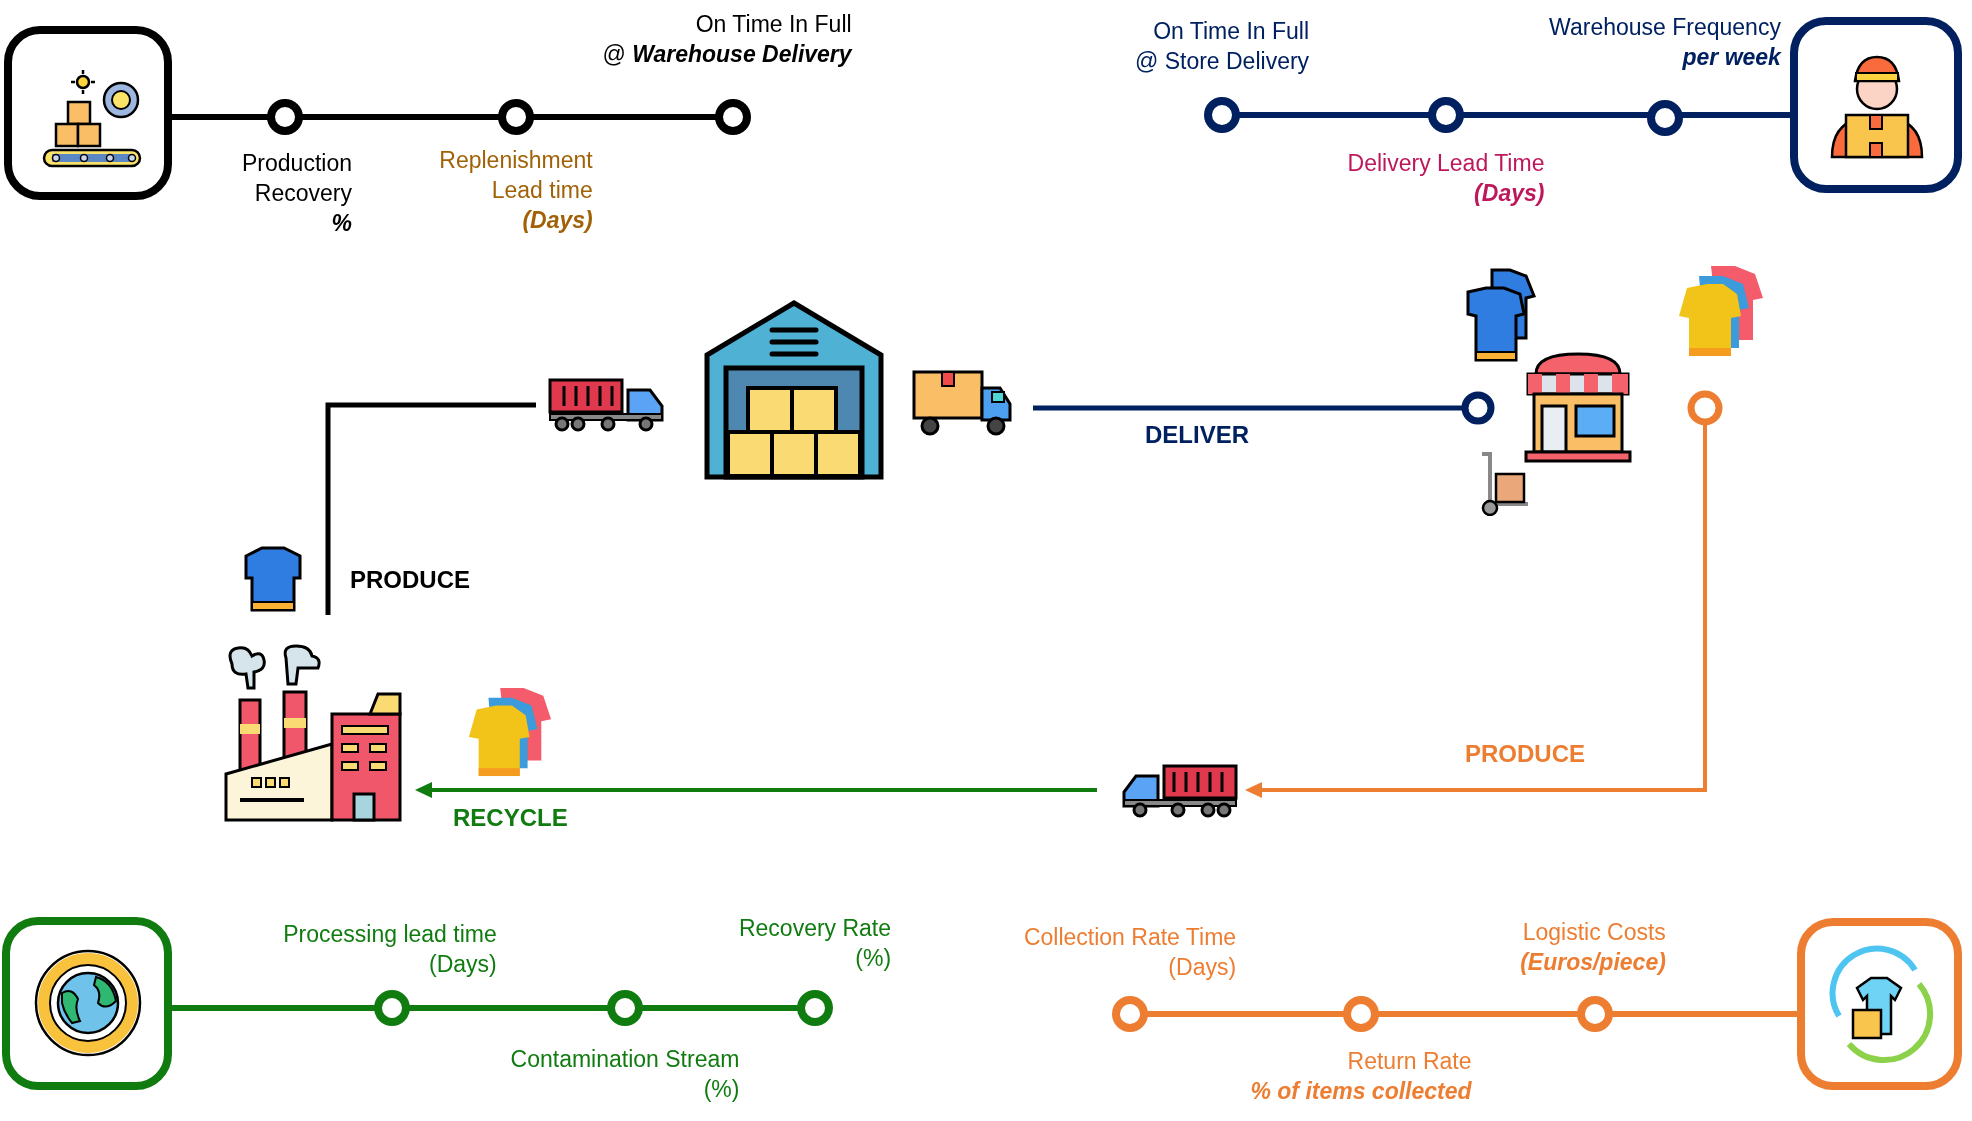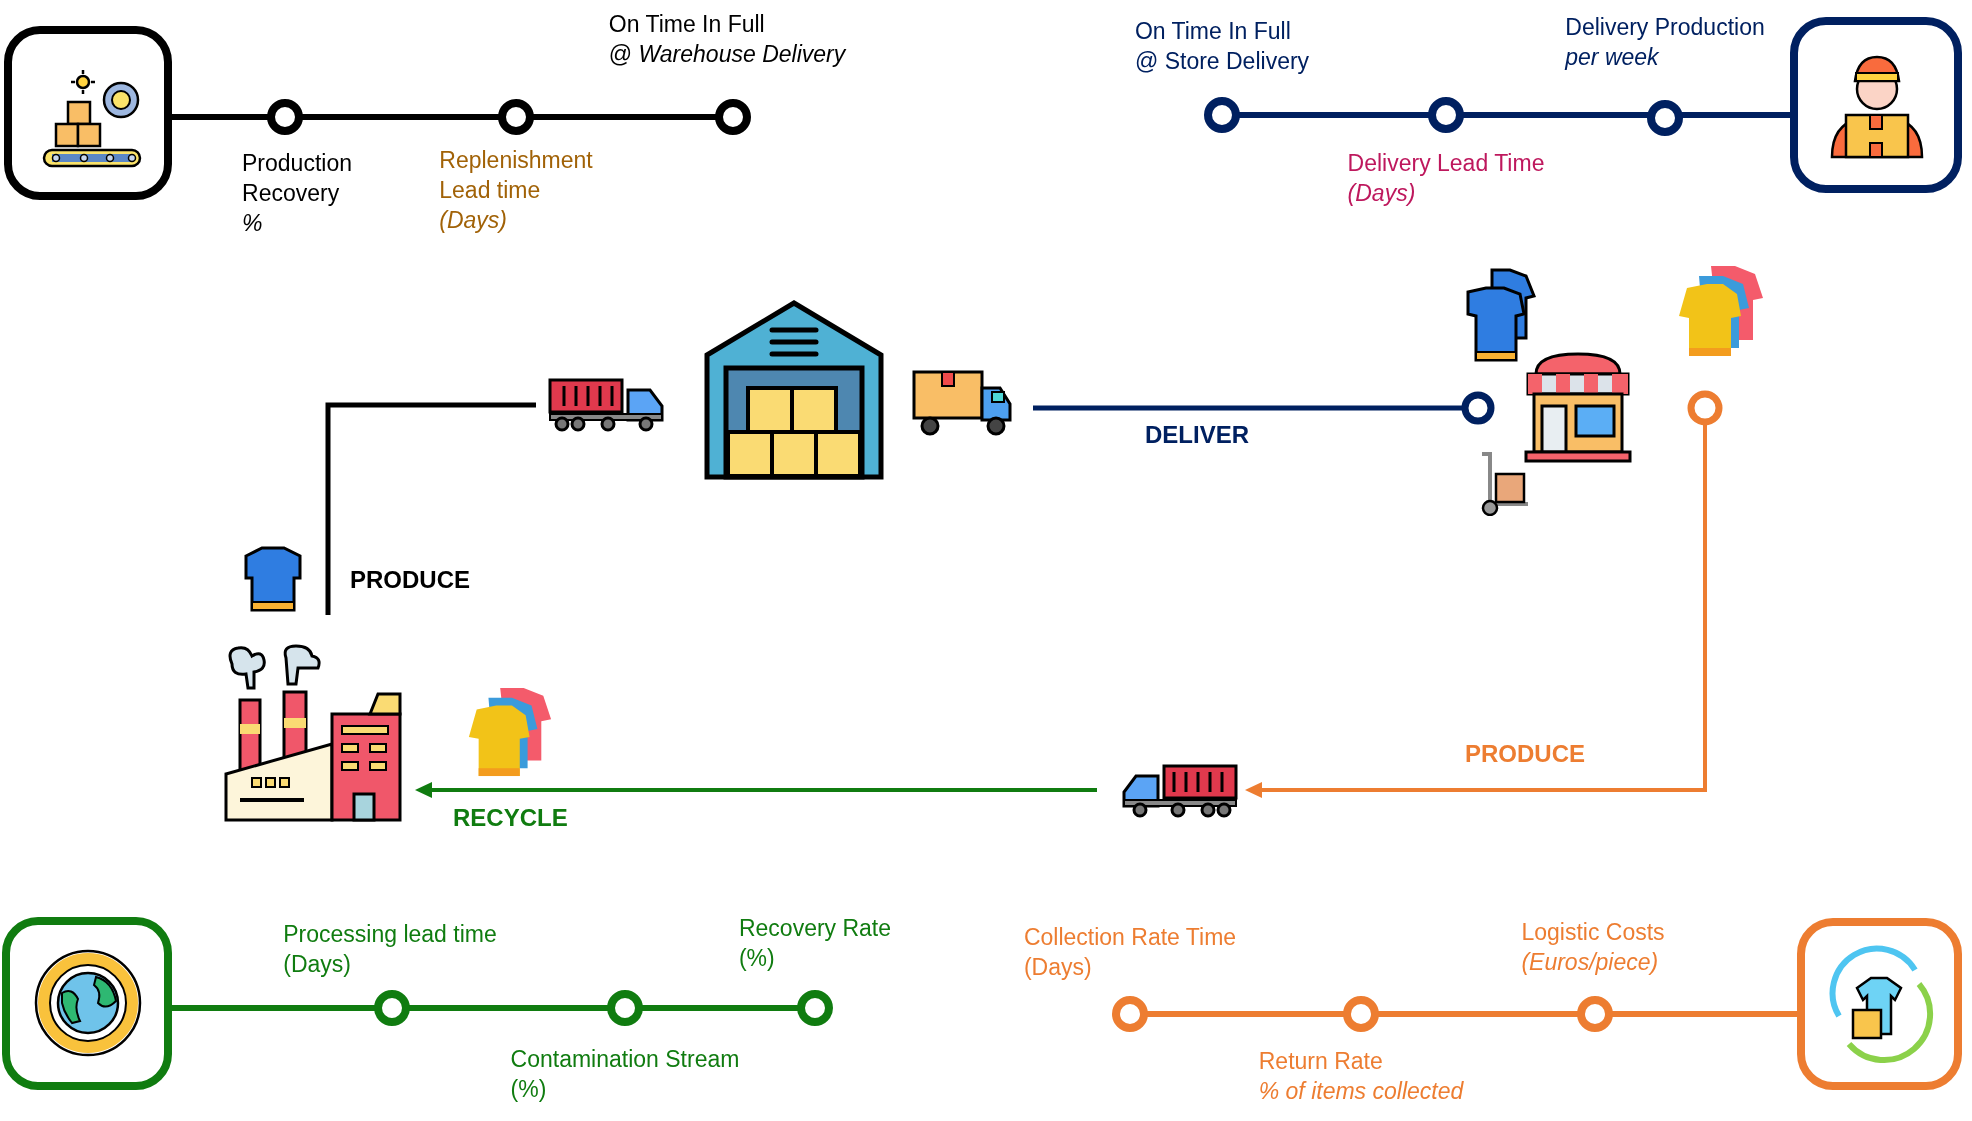--- a/index.html
+++ b/index.html
@@ -1,20 +1,20 @@
 <!DOCTYPE html>
 <html><head>
 <meta charset="utf-8">
 <style>
   html, body { margin:0; padding:0; background:#fff; }
   body { width:1972px; height:1121px; position:relative; overflow:hidden;
          font-family:"Liberation Sans", sans-serif; }
-  .kpi-label { position:absolute; font-size:23px; line-height:30px; text-align:left; white-space:nowrap; transform:translateX(-50%); }
+  .kpi-label { position:absolute; font-size:23px; line-height:30px; text-align:right; white-space:nowrap; transform:translateX(-50%); }
   .kpi-label .l2, .kpi-label .l3 { display:block; }
-  .it { font-style:italic; }
+  .it { font-style:italic;font-weight:bold; }
   .stage { position:absolute; font-weight:bold; font-size:24px; white-space:nowrap; }
   .box { position:absolute; border-style:solid; border-width:8px; border-radius:36px; background:#fff; box-sizing:border-box; }
   svg.overlay { position:absolute; left:0; top:0; }
   .icon { position:absolute; }
 </style>
 </head>
 <body>
 
 <svg class="overlay" width="1972" height="1121">
 
@@ -139,21 +139,21 @@
 
 <div class="kpi-label" style="left:1222px;top:16px;color:#002060">
   <span>On Time In Full</span>
   <span class="l2">@ Store Delivery</span>
 </div>
 <div class="kpi-label" style="left:1446px;top:148px;color:#be185d">
   <span>Delivery Lead Time</span>
   <span class="l2 it">(Days)</span>
 </div>
 <div class="kpi-label" style="left:1665px;top:12px;color:#002060">
-  <span>Delivery Production</span>
+  <span>Warehouse Frequency</span>
   <span class="l2 it">per week</span>
 </div>
 
 <div class="kpi-label" style="left:390px;top:919px;color:#107C10">
   <span>Processing lead time</span>
   <span class="l2">(Days)</span>
 </div>
 <div class="kpi-label" style="left:625px;top:1044px;color:#107C10">
   <span>Contamination Stream</span>
   <span class="l2">(%)</span>

